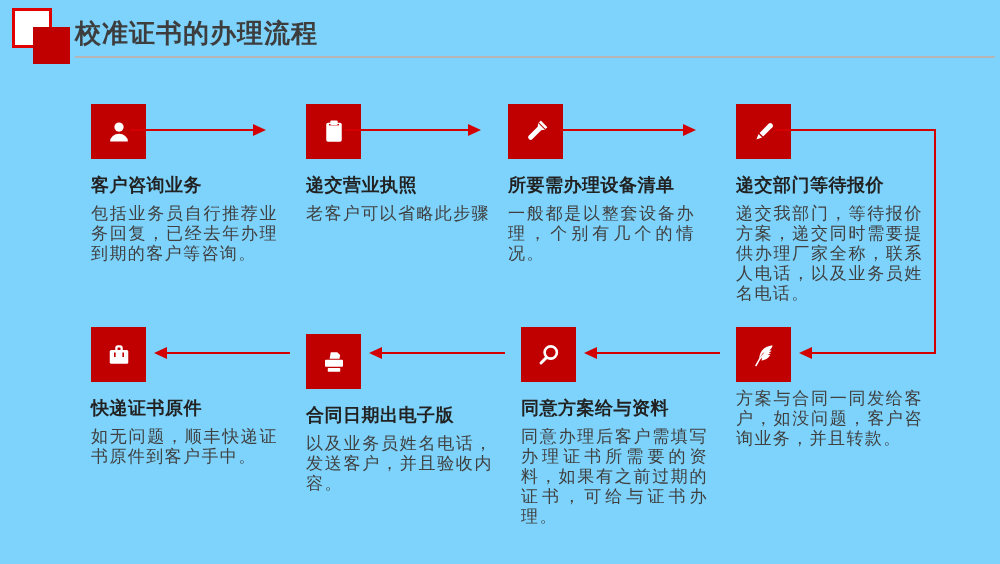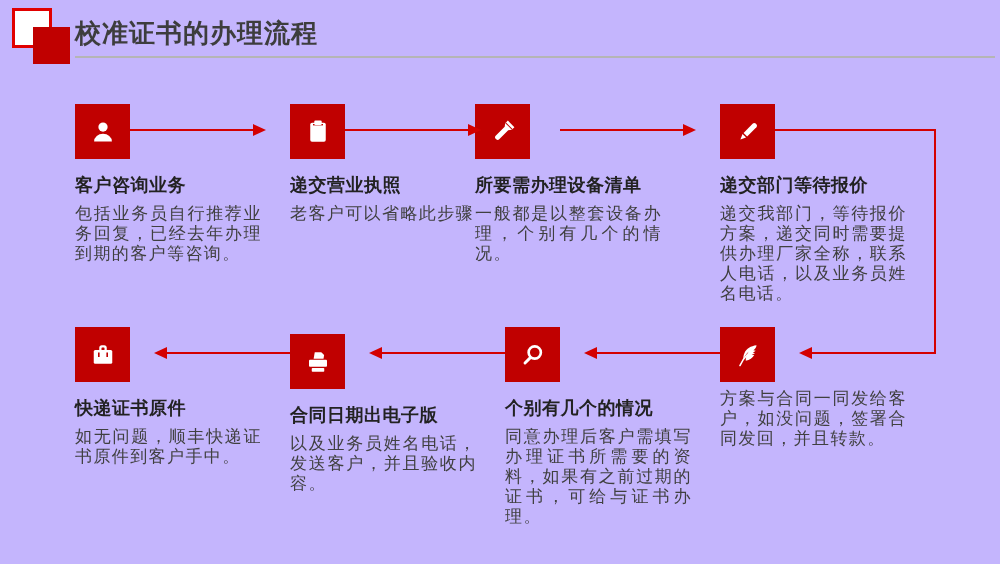--- a/index.html
+++ b/index.html
@@ -1,26 +1,26 @@
 <!DOCTYPE html>
 <html><head>
 <meta charset="utf-8">
 <style>
   html,body{margin:0;padding:0;background:#ffffff;}
   body{font-family:"Liberation Sans", sans-serif;}
-  #slide{position:relative;width:1000px;height:564px;background:#c4b5fd;overflow:hidden;}
+  #slide{position:relative;width:1000px;height:564px;background:#7dd3fc;overflow:hidden;}
 
   
   .logo-outline{position:absolute;left:12px;top:8px;width:34px;height:34px;border:3px solid #e10000;background:#ffffff;z-index:1;}
   .logo-solid{position:absolute;left:33px;top:27px;width:37px;height:37px;background:#c00000;z-index:2;}
   .page-title{position:absolute;left:75px;top:16px;font-size:26px;font-weight:bold;color:#3d3d3d;letter-spacing:1px;}
   .divider{position:absolute;left:75px;top:56px;width:920px;height:2px;background:#b5b5b5;}
 
   
-  .step{position:absolute;width:187px;}
+  .step{position:absolute;width:187px;margin-left:16px;}
   .icon-box{width:55px;height:55px;background:#c00000;display:flex;align-items:center;justify-content:center;}
   .icon-box svg{display:block;}
   .step-title{margin-top:14px;font-size:18px;font-weight:bold;color:#222222;letter-spacing:0.5px;white-space:nowrap;}
   .step-desc{margin-top:7px;font-size:17px;line-height:20px;color:#404040;text-align:justify;letter-spacing:1.4px;}
 
   
   .arrow-line{position:absolute;height:2px;background:#d40000;}
   .arrow-vline{position:absolute;width:2px;background:#d40000;}
   .arrow-head-right{position:absolute;width:0;height:0;border-top:6px solid transparent;border-bottom:6px solid transparent;border-left:13px solid #d40000;}
   .arrow-head-left{position:absolute;width:0;height:0;border-top:6px solid transparent;border-bottom:6px solid transparent;border-right:13px solid #d40000;}
@@ -51,21 +51,21 @@
       <svg width="30" height="30" viewBox="0 0 24 24">
         <rect x="5.8" y="4.6" width="12.4" height="15.2" rx="1.4" fill="#ffffff"></rect>
         <rect x="8" y="5.6" width="8" height="1.1" fill="#c00000"></rect>
         <rect x="9" y="2.8" width="6" height="3.6" rx="1" fill="#ffffff"></rect>
       </svg>
     </div>
     <div class="step-title">递交营业执照</div>
     <div class="step-desc">老客户可以省略此步骤</div>
   </div>
 
-  <div class="step" style="left:475px;top:104px;">
+  <div class="step" style="left:492px;top:104px;">
     <div class="icon-box">
       <svg width="30" height="30" viewBox="0 0 24 24">
         <g transform="rotate(45 12 12)">
           <path d="M8.3 2.8 H15.7 V5.8 L14 8.1 V18.3 Q14 20 12 20 Q10 20 10 18.3 V8.1 L8.3 5.8 Z" fill="#ffffff"></path>
           <rect x="8.3" y="4.9" width="7.4" height="0.8" fill="#c00000"></rect>
         </g>
       </svg>
     </div>
     <div class="step-title">所要需办理设备清单</div>
     <div class="step-desc">一般都是以整套设备办理，个别有几个的情况。</div>
@@ -84,31 +84,31 @@
     <div class="step-desc">递交我部门，等待报价方案，递交同时需要提供办理厂家全称，联系人电话，以及业务员姓名电话。</div>
   </div>
 
   <div class="step" style="left:720px;top:327px;">
     <div class="icon-box">
       <svg width="30" height="30" viewBox="0 0 24 24">
         <path d="M18.8 4.2c-4.6.6-8 2.7-9.6 6.1-.9 1.9-1.1 3.9-.8 5.3.8-2.6 2.2-4.8 4.2-6.5-1.6 2.1-2.6 4.8-2.4 7.4 3.1-.5 5.5-2 6.8-4.5l-2.1-.2 2.8-1.3-1.8-.4 2.3-1.5-1.9-.4c1.5-1 2.4-2.4 2.5-4z" fill="#ffffff"></path>
         <path d="M5.6 20.4c1.5-3.3 3.2-6 5.6-8.4" stroke="#ffffff" stroke-width="1.3" fill="none" stroke-linecap="round"></path>
       </svg>
     </div>
-    <div class="step-desc">方案与合同一同发给客户，如没问题，签署合同发回，并且转款。</div>
+    <div class="step-desc">方案与合同一同发给客户，如没问题，客户咨询业务，并且转款。</div>
   </div>
 
   <div class="step" style="left:505px;top:327px;">
     <div class="icon-box">
       <svg width="30" height="30" viewBox="0 0 24 24">
         <circle cx="13.4" cy="10" r="4.9" fill="none" stroke="#ffffff" stroke-width="2.1"></circle>
         <path d="M9.7 14.3 5.6 18.4" stroke="#ffffff" stroke-width="2.3" stroke-linecap="round"></path>
       </svg>
     </div>
-    <div class="step-title">个别有几个的情况</div>
+    <div class="step-title">同意方案给与资料</div>
     <div class="step-desc">同意办理后客户需填写办理证书所需要的资料，如果有之前过期的证书，可给与证书办理。</div>
   </div>
 
   <div class="step" style="left:290px;top:334px;">
     <div class="icon-box">
       <svg width="30" height="30" viewBox="0 0 24 24">
         <polygon points="8.5,9.3 9.4,4.2 14.6,4.2 16.9,6.4 16.4,9.3" fill="#ffffff"></polygon>
         <rect x="4.8" y="10.2" width="14.4" height="5.6" rx="0.8" fill="#ffffff"></rect>
         <rect x="7" y="16.8" width="10" height="3" rx="0.6" fill="#ffffff"></rect>
       </svg>

